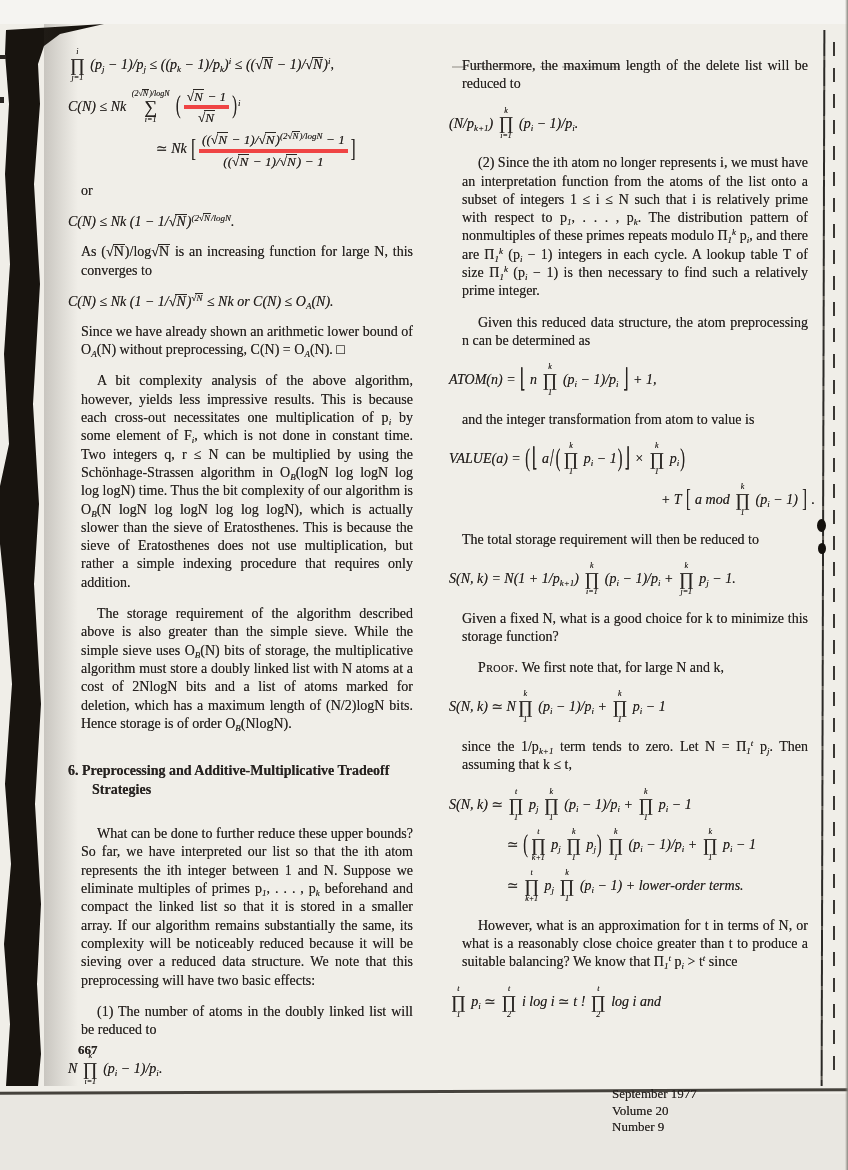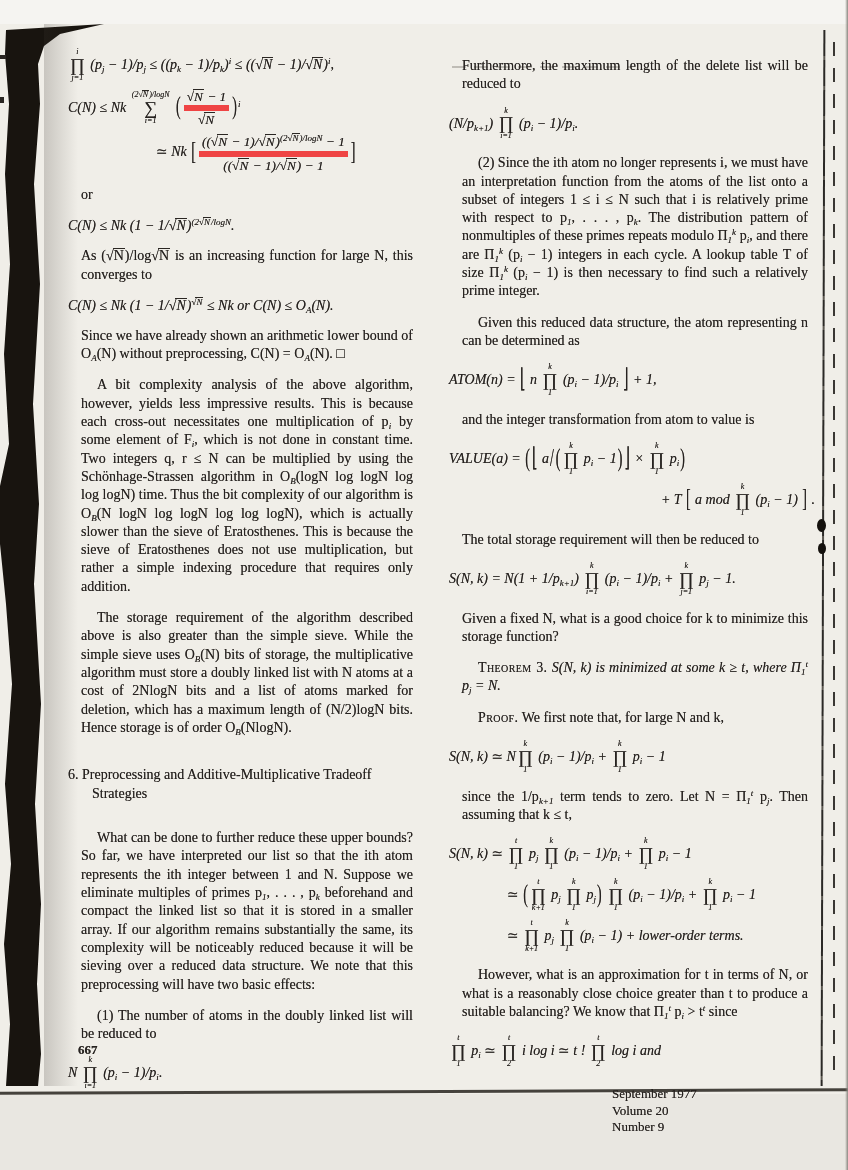--- a/index.html
+++ b/index.html
@@ -43,28 +43,28 @@
   .eq.shift2{padding-left:58px;margin-top:2px;}
   .eq.right{text-align:right;padding-right:6px;margin-top:2px;}
   sub,sup{font-size:9px;line-height:0;font-style:italic;}
   sub{vertical-align:-3px;} sup{vertical-align:5px;}
   .bigop{display:inline-flex;flex-direction:column;align-items:center;vertical-align:middle;
          line-height:1;margin:0 2px;}
   .bigop-hi,.bigop-lo{font-size:8px;line-height:1.1;font-style:italic;}
   .bigop-op{font-size:18px;line-height:.95;font-style:normal;}
   .frac{display:inline-flex;flex-direction:column;align-items:center;vertical-align:middle;
         margin:0 2px;font-size:.95em;line-height:1.15;}
-  .frac-num{border-bottom:6px solid #ef4444;padding:0 3px 1px;}
+  .frac-num{border-bottom:4px solid #ef4444;padding:0 3px 1px;}
   .frac-den{padding-top:1px;}
   .sqrt{white-space:nowrap;}
   .sqrt-sym{margin-right:-1px;font-style:normal;}
   .sqrt-bar{display:inline-block;border-top:1px solid #2a2622;padding:0 1px;line-height:1.05;}
   .big{display:inline-block;transform:scaleY(1.85);transform-origin:center 55%;margin:0 1px;
        font-style:normal;font-weight:300;}
-  .heading{font-weight:normal;font-size:14px;margin:28px 0 26px;padding-left:24px;text-indent:-24px;
+  .heading{font-weight:bold;font-size:14px;margin:28px 0 26px;padding-left:24px;text-indent:-24px;
            text-align:left;line-height:19px;}
   .thm-label{font-variant:small-caps;letter-spacing:.4px;}
   .thm-text{font-style:italic;}
   .footer-num{position:absolute;left:78px;top:1042px;font-weight:bold;font-size:13px;
               text-shadow:0 0 .4px rgba(35,30,25,.65);}
   .footer-block{position:absolute;top:1046px;font-size:13px;line-height:16.5px;
                 text-shadow:0 0 .4px rgba(35,30,25,.65);}
   .footer-journal{left:449px;} .footer-issue{left:612px;margin-top:40px;}
 </style>
 </head>
@@ -121,21 +121,21 @@
   </div>
 
   <div class="col col-right">
     <p>Furthermore, the maximum length of the delete list will be reduced to</p>
     <div class="eq">(N/p<sub>k+1</sub>) <span class="bigop">
           <span class="bigop-hi">k</span>
           <span class="bigop-op">∏</span>
           <span class="bigop-lo">i=1</span>
         </span> (p<sub>i</sub> − 1)/p<sub>i</sub>.</div>
     <p class="indent">(2) Since the ith atom no longer represents i, we must have an interpretation function from the atoms of the list onto a subset of integers 1 ≤ i ≤ N such that i is relatively prime with respect to p<sub>1</sub>, . . . , p<sub>k</sub>. The distribution pattern of nonmultiples of these primes repeats modulo Π<sub>1</sub><sup>k</sup> p<sub>i</sub>, and there are Π<sub>1</sub><sup>k</sup> (p<sub>i</sub> − 1) integers in each cycle. A lookup table T of size Π<sub>1</sub><sup>k</sup> (p<sub>i</sub> − 1) is then necessary to find such a relatively prime integer.</p>
-    <p class="indent">Given this reduced data structure, the atom representing n can be determined as</p>
+    <p class="indent">Given this reduced data structure, the atom preprocessing n can be determined as</p>
     <div class="eq">ATOM(n) = <span class="big">⌊</span> n <span class="bigop">
           <span class="bigop-hi">k</span>
           <span class="bigop-op">∏</span>
           <span class="bigop-lo">1</span>
         </span> (p<sub>i</sub> − 1)/p<sub>i</sub> <span class="big">⌋</span> + 1,</div>
     <p>and the integer transformation from atom to value is</p>
     <div class="eq">VALUE(a) = <span class="big">(</span><span class="big">⌊</span> a<span class="big">/</span><span class="big">(</span><span class="bigop">
           <span class="bigop-hi">k</span>
           <span class="bigop-op">∏</span>
           <span class="bigop-lo">1</span>
@@ -153,21 +153,20 @@
     <div class="eq">S(N, k) = N(1 + 1/p<sub>k+1</sub>) <span class="bigop">
           <span class="bigop-hi">k</span>
           <span class="bigop-op">∏</span>
           <span class="bigop-lo">i=1</span>
         </span> (p<sub>i</sub> − 1)/p<sub>i</sub> + <span class="bigop">
           <span class="bigop-hi">k</span>
           <span class="bigop-op">∏</span>
           <span class="bigop-lo">j=1</span>
         </span> p<sub>j</sub> − 1.</div>
     <p>Given a fixed N, what is a good choice for k to minimize this storage function?</p>
-    <p class="indent"><span class="thm-label">Theorem 3.</span> <span class="thm-text">S(N, k) is minimized at some k ≥ t, where Π<sub>1</sub><sup>t</sup> p<sub>j</sub> = N.</span></p>
     <p class="indent"><span class="thm-label">Proof.</span> <span>We first note that, for large N and k,</span></p>
     <div class="eq">S(N, k) ≃ N<span class="bigop">
           <span class="bigop-hi">k</span>
           <span class="bigop-op">∏</span>
           <span class="bigop-lo">1</span>
         </span> (p<sub>i</sub> − 1)/p<sub>i</sub> + <span class="bigop">
           <span class="bigop-hi">k</span>
           <span class="bigop-op">∏</span>
           <span class="bigop-lo">1</span>
         </span> p<sub>i</sub> − 1</div>

